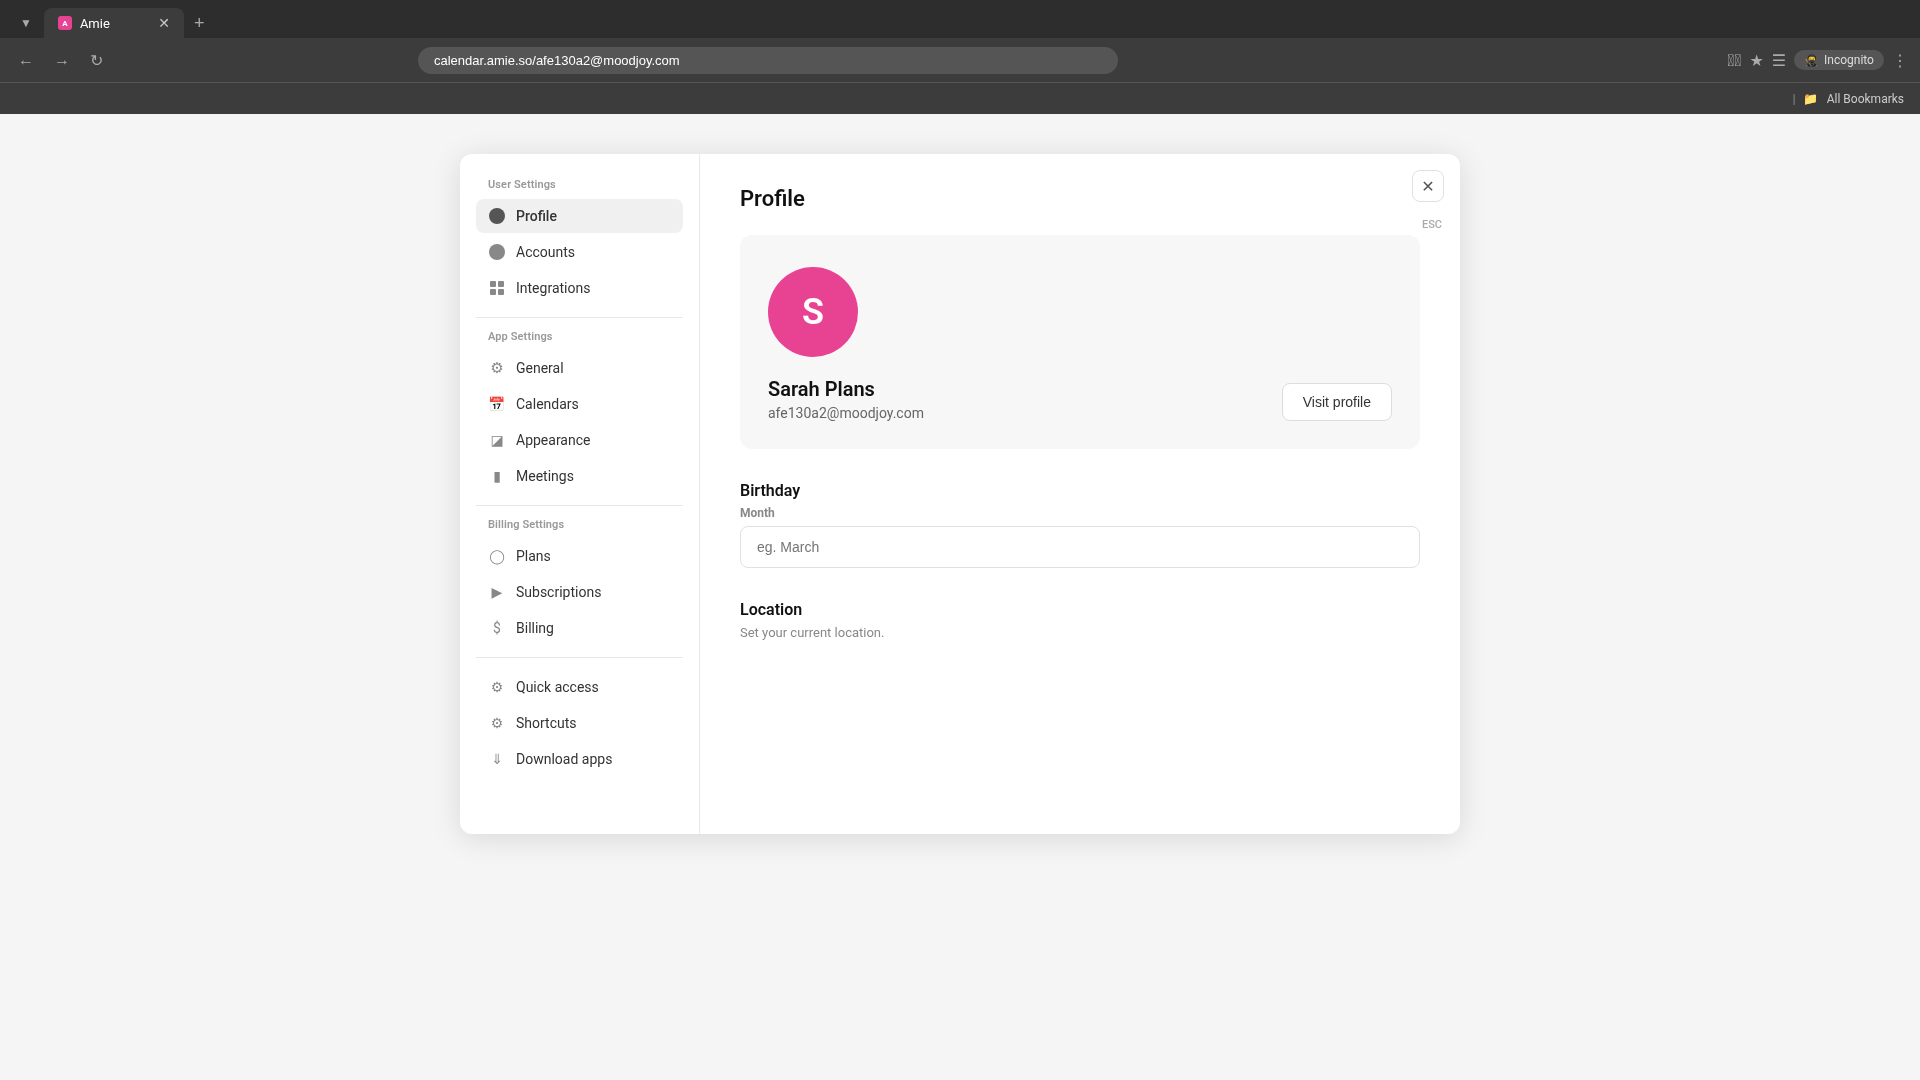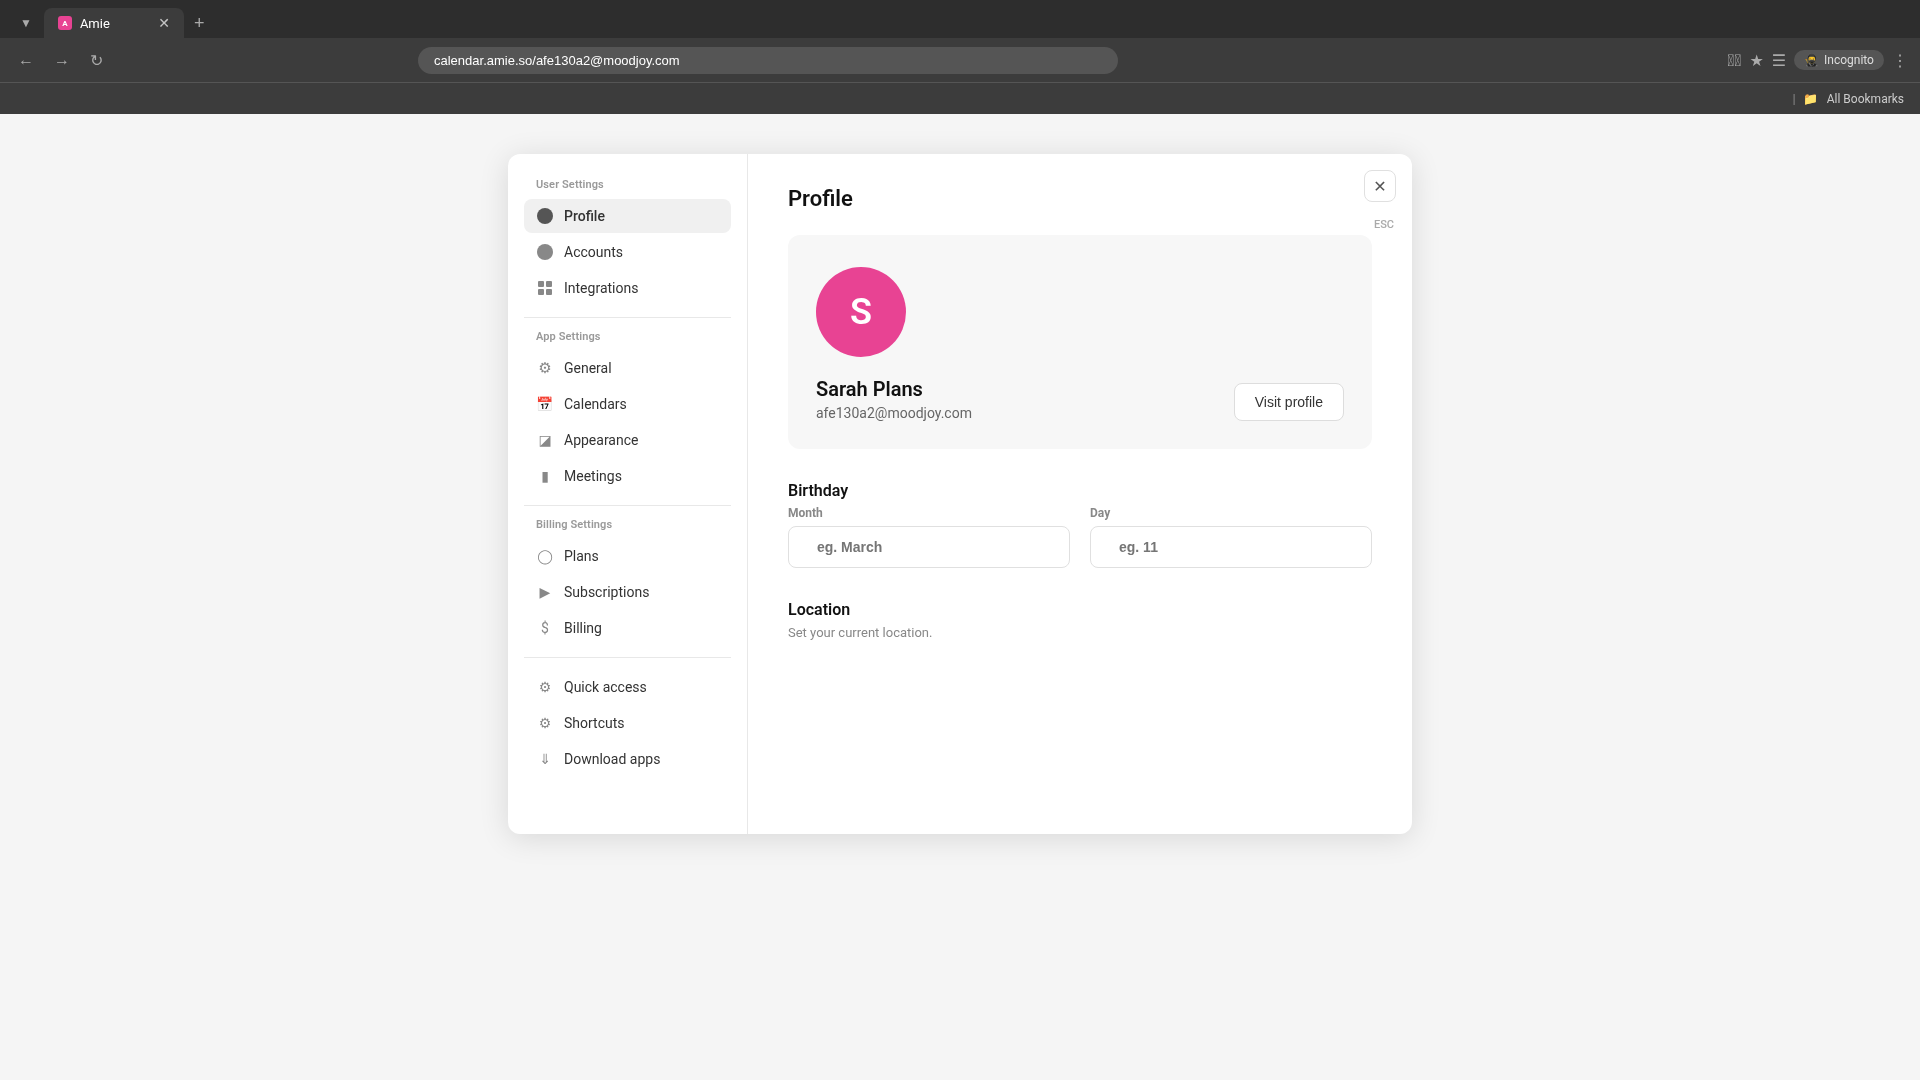--- a/index.html
+++ b/index.html
@@ -20,21 +20,21 @@
     .toolbar-right { display: flex; align-items: center; gap: 8px; margin-left: auto; }
     .toolbar-icon { color: #aaa; font-size: 16px; cursor: pointer; }
     .incognito-badge { background: #555; color: #ddd; font-size: 12px; padding: 3px 10px; border-radius: 12px; display: flex; align-items: center; gap: 5px; cursor: pointer; }
     .bookmarks-bar { background: #3c3c3c; padding: 4px 16px; display: flex; align-items: center; gap: 8px; height: 32px; border-top: 1px solid #555; }
     .bookmarks-item { color: #ccc; font-size: 12px; cursor: pointer; display: flex; align-items: center; gap: 4px; }
 
     
     .page-content { background: #f5f5f5; width: 100%; height: calc(1080px - 114px); display: flex; justify-content: center; align-items: flex-start; padding-top: 40px; }
 
     
-    .settings-container { display: flex; background: white; border-radius: 12px; box-shadow: 0 4px 30px rgba(0,0,0,0.12); width: 904px; min-height: 680px; overflow: hidden; position: relative; }
+    .settings-container { display: flex; background: white; border-radius: 12px; box-shadow: 0 4px 30px rgba(0,0,0,0.12); width: 1000px; min-height: 680px; overflow: hidden; position: relative; }
 
     
     .sidebar { width: 240px; flex-shrink: 0; padding: 24px 16px; border-right: 1px solid #e8e8e8; }
     .sidebar-section-title { font-size: 11px; color: #999; font-weight: 600; text-transform: none; padding: 0 12px 8px; letter-spacing: 0.01em; }
     .sidebar-item { display: flex; align-items: center; gap: 10px; padding: 8px 12px; border-radius: 8px; cursor: pointer; font-size: 14px; color: #333; margin-bottom: 2px; }
     .sidebar-item.active { background: #f0f0f0; font-weight: 500; }
     .sidebar-item .item-icon { width: 18px; height: 18px; display: flex; align-items: center; justify-content: center; flex-shrink: 0; }
     .sidebar-divider { height: 1px; background: #e8e8e8; margin: 12px 0; }
 
     
@@ -48,21 +48,21 @@
     .profile-name { font-size: 20px; font-weight: 600; color: #111; margin-bottom: 4px; }
     .profile-email { font-size: 14px; color: #666; }
     .visit-profile-btn { background: white; border: 1px solid #ddd; border-radius: 8px; padding: 10px 20px; font-size: 14px; font-weight: 500; color: #333; cursor: pointer; }
 
     
     .section-title { font-size: 16px; font-weight: 600; color: #111; margin-bottom: 6px; }
     .section-desc { font-size: 13px; color: #888; margin-bottom: 16px; }
     .birthday-row { display: flex; gap: 20px; margin-bottom: 32px; }
     .birthday-field { flex: 1; }
     .field-label { font-size: 12px; color: #888; margin-bottom: 6px; font-weight: 700; }
-    .field-input { width: 100%; border: 1px solid #e0e0e0; border-radius: 8px; padding: 12px 28px; font-size: 14px; color: #999; background: white; outline: none; font-weight: bold; }
+    .field-input { width: 100%; border: 1px solid #e0e0e0; border-radius: 8px; padding: 12px 16px; font-size: 14px; color: #999; background: white; outline: none; }
 
     
     .location-section { }
 
     
     .close-btn { position: absolute; top: 16px; right: 16px; width: 32px; height: 32px; border-radius: 8px; border: 1px solid #e0e0e0; background: white; cursor: pointer; display: flex; align-items: center; justify-content: center; font-size: 16px; color: #555; }
     .esc-label { position: absolute; top: 64px; right: 18px; font-size: 11px; color: #aaa; font-weight: 500; }
     .icon-grid { display: grid; grid-template-columns: 1fr 1fr; gap: 2px; width: 14px; height: 14px; }
     .icon-grid span { background: #888; border-radius: 1px; }
     .icon-gear { font-size: 15px; color: #888; }
@@ -248,24 +248,20 @@
         <button class="visit-profile-btn">Visit profile</button>
       </div>
 
       <div>
         <div class="section-title">Birthday</div>
         <div class="birthday-row">
           <div class="birthday-field">
             <div class="field-label">Month</div>
             <input class="field-input" type="text" placeholder="eg. March" style="">
           </div>
-          <div class="birthday-field">
-            <div class="field-label">Day</div>
-            <input class="field-input" type="text" placeholder="eg. 11" style="">
-          </div>
         </div>
       </div>
 
       <div class="location-section">
         <div class="section-title">Location</div>
         <div class="section-desc">Set your current location.</div>
       </div>
     </div>
 
     <button class="close-btn">✕</button>

